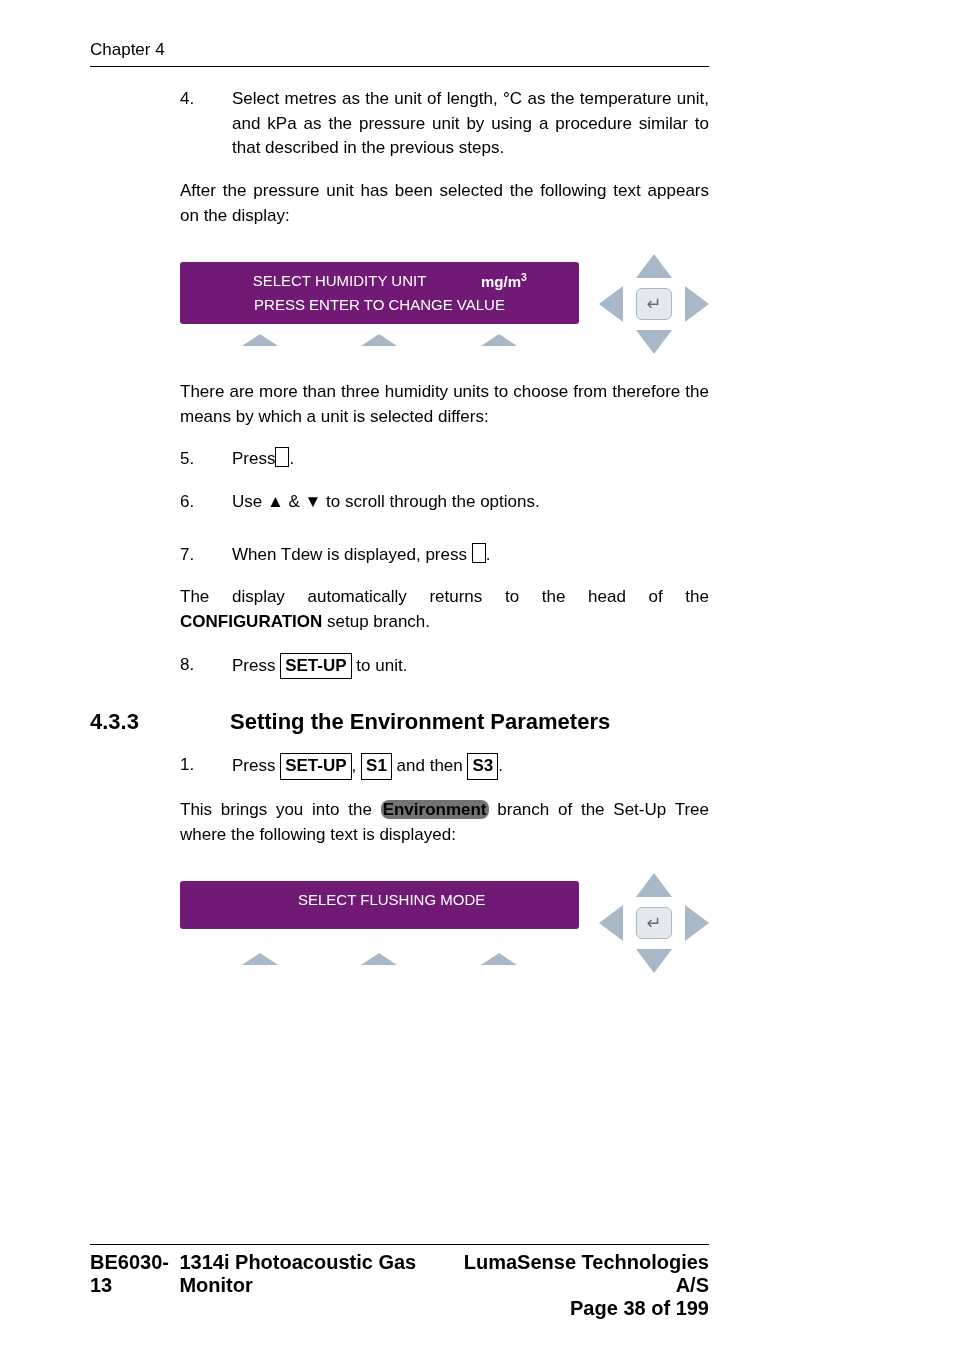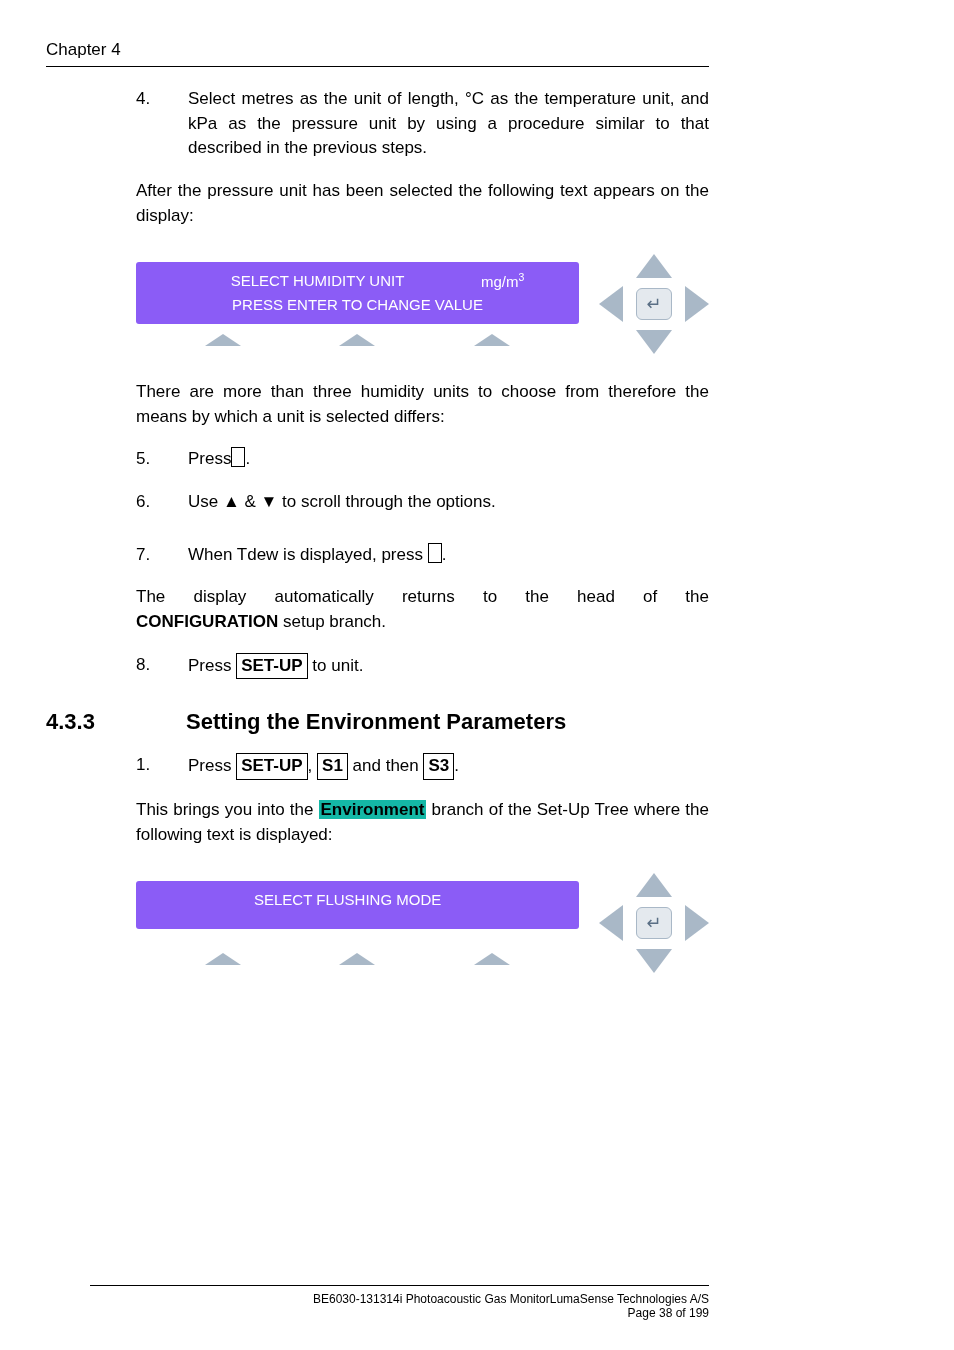--- a/index.html
+++ b/index.html
@@ -6,21 +6,21 @@
   margin: 0;
   padding: 0;
   background: #fff;
   font-family: Verdana, Geneva, sans-serif;
   color: #000;
   width: 954px;
 }
 .page {
   width: 799px;
   min-height: 1350px;
-  padding: 40px 90px 30px 46px;
+  padding: 40px 90px 30px 90px;
   box-sizing: border-box;
   position: relative;
 }
 .header {
   font-size: 17px;
   margin-bottom: 6px;
 }
 .header-rule {
   border: none;
   border-top: 1.5px solid #000;
@@ -52,21 +52,21 @@
   display: flex;
   align-items: center;
   gap: 20px;
 }
 .lcd {
   width: 500px;
   height: 84px;
   position: relative;
 }
 .lcd-dark {
-  background: #8b5cf6;
+  background: #701a75;
   color: #fff;
   padding: 8px 18px;
   font-size: 15px;
   border-radius: 3px;
   line-height: 1.5;
   position: absolute;
   top: 0;
   left: 0;
   right: 0;
   min-height: 48px;
@@ -75,20 +75,21 @@
 .lcd-row {
   display: flex;
 }
 .lcd-label {
   text-align: center;
   flex: 1;
 }
 .lcd-val {
   width: 80px;
   text-align: left;
+  font-weight: bold;
 }
 .lcd-row2 {
   display: flex;
   justify-content: space-between;
 }
 .lcd-arrows {
   position: absolute;
   bottom: 0;
   left: 0;
   right: 0;
@@ -194,39 +195,41 @@
   font-weight: bold;
   width: 110px;
   flex-shrink: 0;
 }
 .section-title {
   font-size: 22px;
   font-weight: bold;
   margin-left: 30px;
 }
 .hl {
-  background: #14b8a6;
+  background: #737373;
   font-weight: bold;
   padding: 0 2px;
+  border-radius: 8px;
 }
 .footer {
   position: absolute;
   bottom: 30px;
   left: 90px;
   right: 90px;
 }
 .footer-rule {
   border: none;
   border-top: 1.5px solid #000;
   margin: 0 0 6px 0;
 }
 .footer-row {
   display: flex;
-  justify-content: flex-end;
-  font-size: 12px;
+  justify-content: flex-start;
+  font-size: 20px;
+  font-weight: bold;
 }
 .footer-right {
   text-align: right;
 }
 sup { font-size: 0.7em; }
 </style>
 </head>
 <body>
 
 <div class="page">

